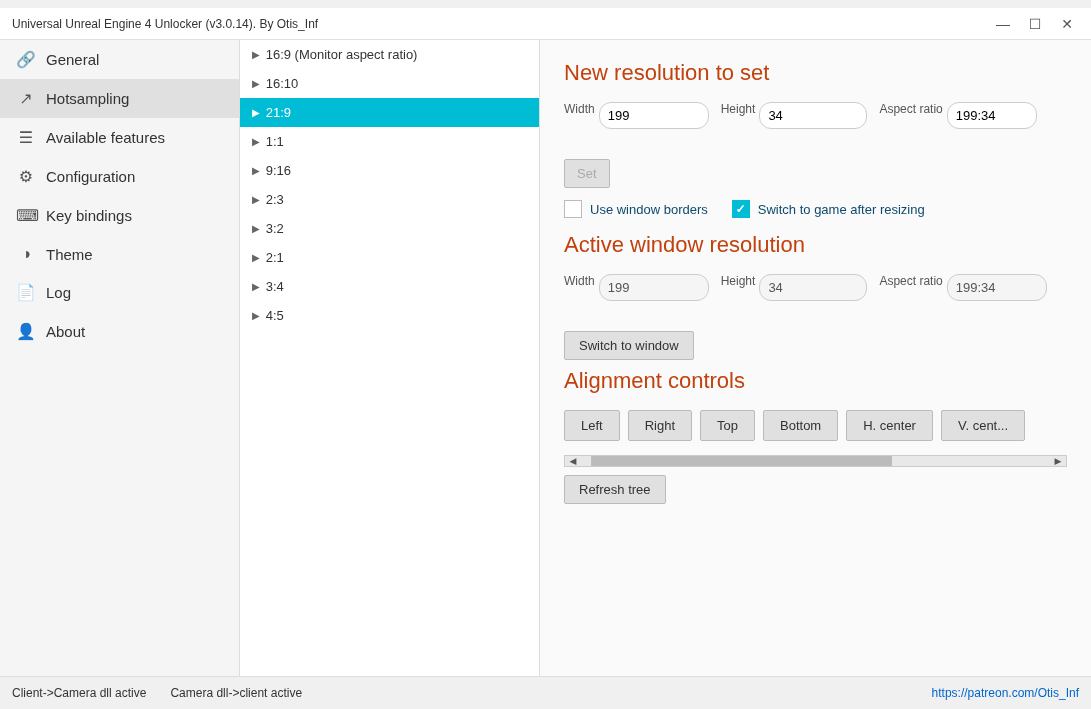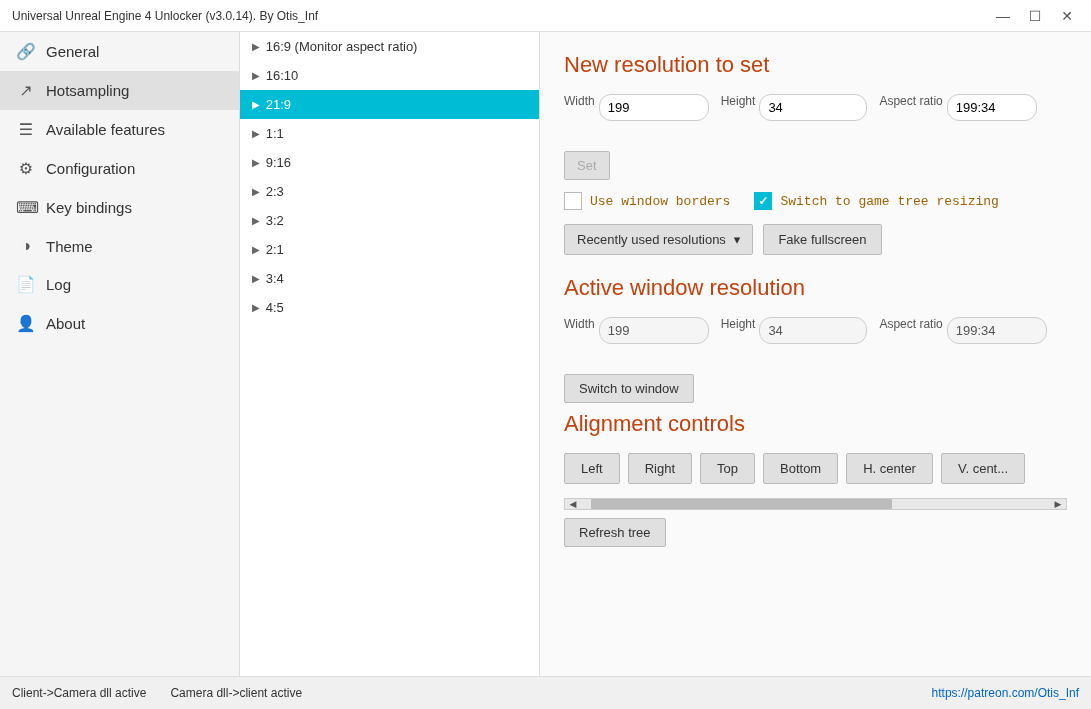--- a/index.html
+++ b/index.html
@@ -15,20 +15,21 @@
     }
     .title-bar {
       background: white;
       height: 32px;
       display: flex;
       align-items: center;
       padding: 0 12px;
       border-bottom: 1px solid #e0e0e0;
       justify-content: space-between;
       flex-shrink: 0;
+      margin-top: 8px;
     }
     .title-bar-title {
       font-size: 12px;
       color: #333;
     }
     .title-bar-controls {
       display: flex;
       gap: 8px;
     }
     .title-bar-btn {
@@ -167,22 +168,21 @@
       gap: 24px;
       margin-bottom: 14px;
     }
     .checkbox-group {
       display: flex;
       align-items: center;
       gap: 8px;
     }
     .checkbox-label {
       font-size: 13px;
-      color: #a16207;
-      font-family: Liberation Mono, monospace;
+      color: #0c4a6e;
     }
     .checkbox-custom {
       width: 18px;
       height: 18px;
       border: 1px solid #bbb;
       background: white;
       display: flex;
       align-items: center;
       justify-content: center;
       cursor: pointer;
@@ -414,29 +414,22 @@
           </div>
           <button class="btn-set" style="margin-top:18px;">Set</button>
         </div>
         <div class="checkboxes-row">
           <div class="checkbox-group">
             <div class="checkbox-custom"></div>
             <span class="checkbox-label">Use window borders</span>
           </div>
           <div class="checkbox-group">
             <div class="checkbox-custom checked"></div>
-            <span class="checkbox-label">Switch to game tree resizing</span>
-          </div>
-        </div>
-        <div class="buttons-row">
-          <button class="dropdown-btn">
-            <span>Recently used resolutions</span>
-            <span>▾</span>
-          </button>
-          <button class="btn">Fake fullscreen</button>
+            <span class="checkbox-label">Switch to game after resizing</span>
+          </div>
         </div>
       </div>
 
       <div class="active-res-section">
         <div class="section-title">Active window resolution</div>
         <div class="form-row">
           <div class="field-group">
             <span class="field-label">Width</span>
             <input class="field-input width-field readonly" type="text" readonly="" value="199" style="">
           </div>

